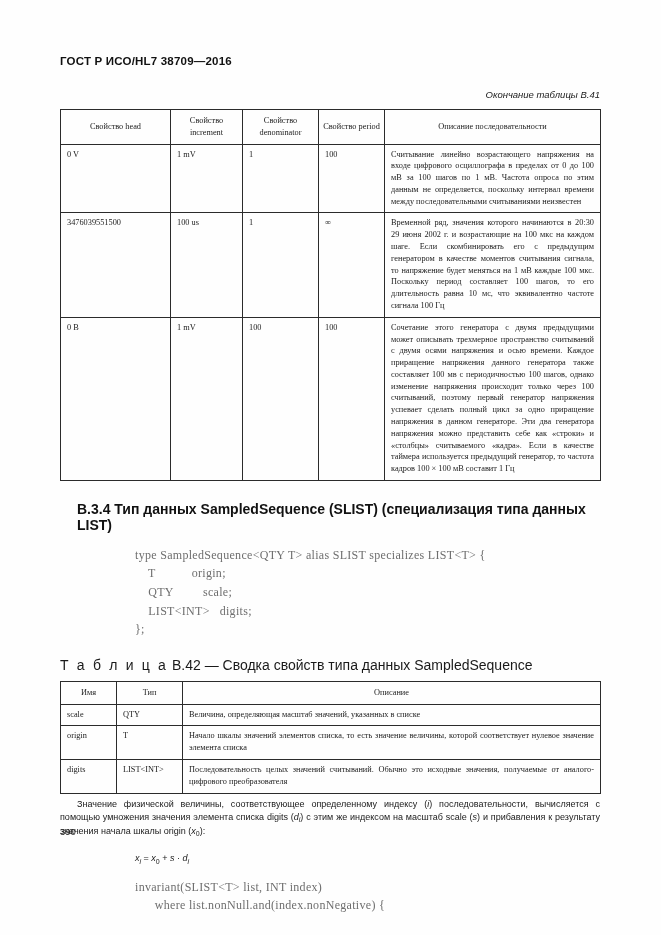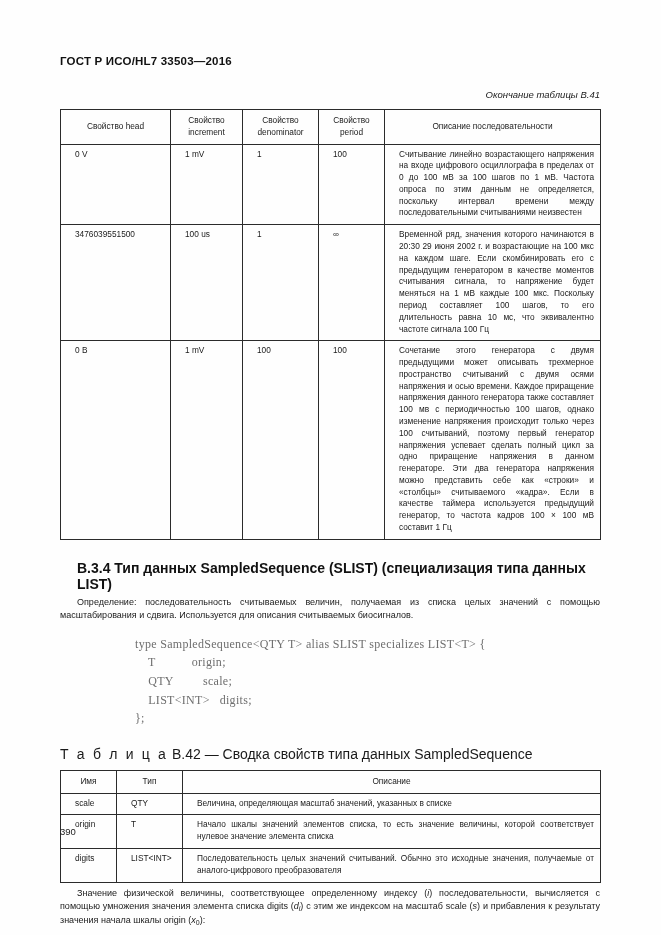--- a/index.html
+++ b/index.html
@@ -43,26 +43,27 @@
     margin: 0 0 9px 0;
     color: #1a1a1a;
     text-align: right;
   }
 
   
   table.doc-table {
     border-collapse: collapse;
     width: 540px;
     table-layout: fixed;
+    font-family: Liberation Serif, serif;
   }
   table.doc-table td,
   table.doc-table th {
     border: 1px solid #2b2b2b;
     vertical-align: top;
-    padding: 4px 6px 5px 14px;
+    padding: 4px 6px 5px 6px;
     font-size: 8.3px;
     line-height: 1.42;
     font-weight: normal;
   }
   table.doc-table th {
     text-align: center;
     vertical-align: middle;
     padding: 5px 4px;
   }
   td.desc-cell {
@@ -148,21 +149,21 @@
     font-size: 7px;
     vertical-align: -2px;
   }
 </style>
 </head>
 <body>
 
 <div class="page">
   <div class="content">
 
-    <div class="std-header">ГОСТ Р ИСО/HL7 33503—2016</div>
+    <div class="std-header">ГОСТ Р ИСО/HL7 38709—2016</div>
 
     <div class="table-caption-italic">Окончание таблицы В.41</div>
 
     <table class="doc-table t41">
       <colgroup>
         <col class="c1">
           <col class="c2">
           <col class="c3">
           <col class="c4">
           <col class="c5">
@@ -195,21 +196,20 @@
           <td class="val-cell">0 В</td>
           <td class="val-cell">1 mV</td>
           <td class="val-cell">100</td>
           <td class="val-cell">100</td>
           <td class="desc-cell">Сочетание этого генератора с двумя предыдущими может описывать трехмерное пространство считываний с двумя осями напряжения и осью времени. Каждое приращение напряжения данного генератора также составляет 100 мв с периодичностью 100 шагов, однако изменение напряжения происходит только через 100 считываний, поэтому первый генератор напряжения успевает сделать полный цикл за одно приращение напряжения в данном генераторе. Эти два генератора напряжения можно представить себе как «строки» и «столбцы» считываемого «кадра». Если в качестве таймера используется предыдущий генератор, то частота кадров 100 × 100 мВ составит 1 Гц</td>
         </tr>
       </tbody>
     </table>
 
     <div class="section-head">B.3.4 Тип данных SampledSequence (SLIST) (специализация типа данных LIST)</div>
-    <p class="body-par">Определение: последовательность считываемых величин, получаемая из списка целых значений с помощью масштабирования и сдвига. Используется для описания считываемых биосигналов.</p>
 
     <pre class="code-block">type SampledSequence&lt;QTY T&gt; alias SLIST specializes LIST&lt;T&gt; {
     T           origin;
     QTY         scale;
     LIST&lt;INT&gt;   digits;
 };</pre>
 
     <div class="table-caption">
       <span class="caption-spaced">Т а б л и ц а</span>
       <span>В.42 — Сводка свойств типа данных SampledSequence</span>

